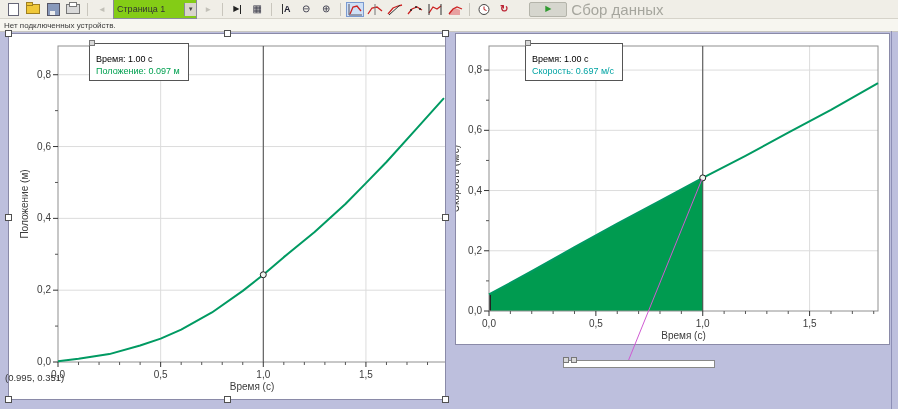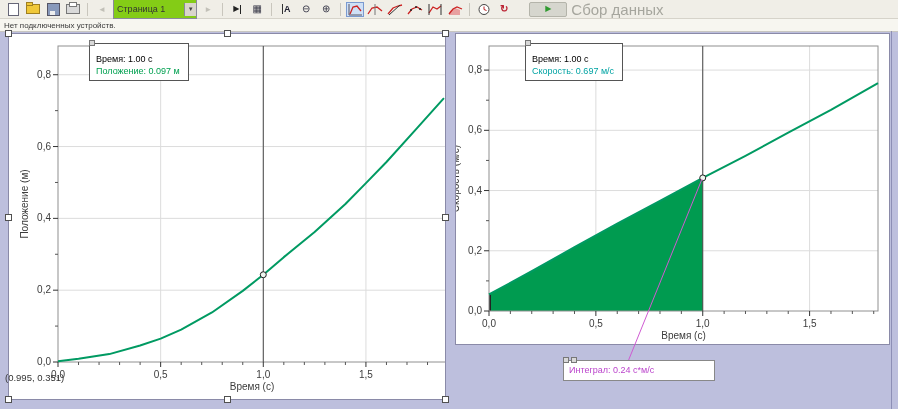--- a/index.html
+++ b/index.html
@@ -316,17 +316,16 @@
     </div>
   </div>
 
   <svg class="overlay" width="898" height="378">
     <line x1="627" y1="333" x2="702" y2="148" stroke="#CF5AD2" stroke-width="1"></line>
   </svg>
 
   <div class="annotation" style="top:329px;">
     <div class="corner" style="position:absolute;width:6px;height:6px;background:#d8d8d8;border:1px solid #777;box-sizing:border-box;left:-1px;top:-4px;"></div>
     <div class="corner" style="position:absolute;width:6px;height:6px;background:#d8d8d8;border:1px solid #777;box-sizing:border-box;left:7px;top:-4px;"></div>
-    <div style="color: rgb(187, 68, 204);">Интеграл: 0.24 с*м/с</div>
   </div>
 
   <div class="win-edge"></div>
 </div>
 
 </body></html>

